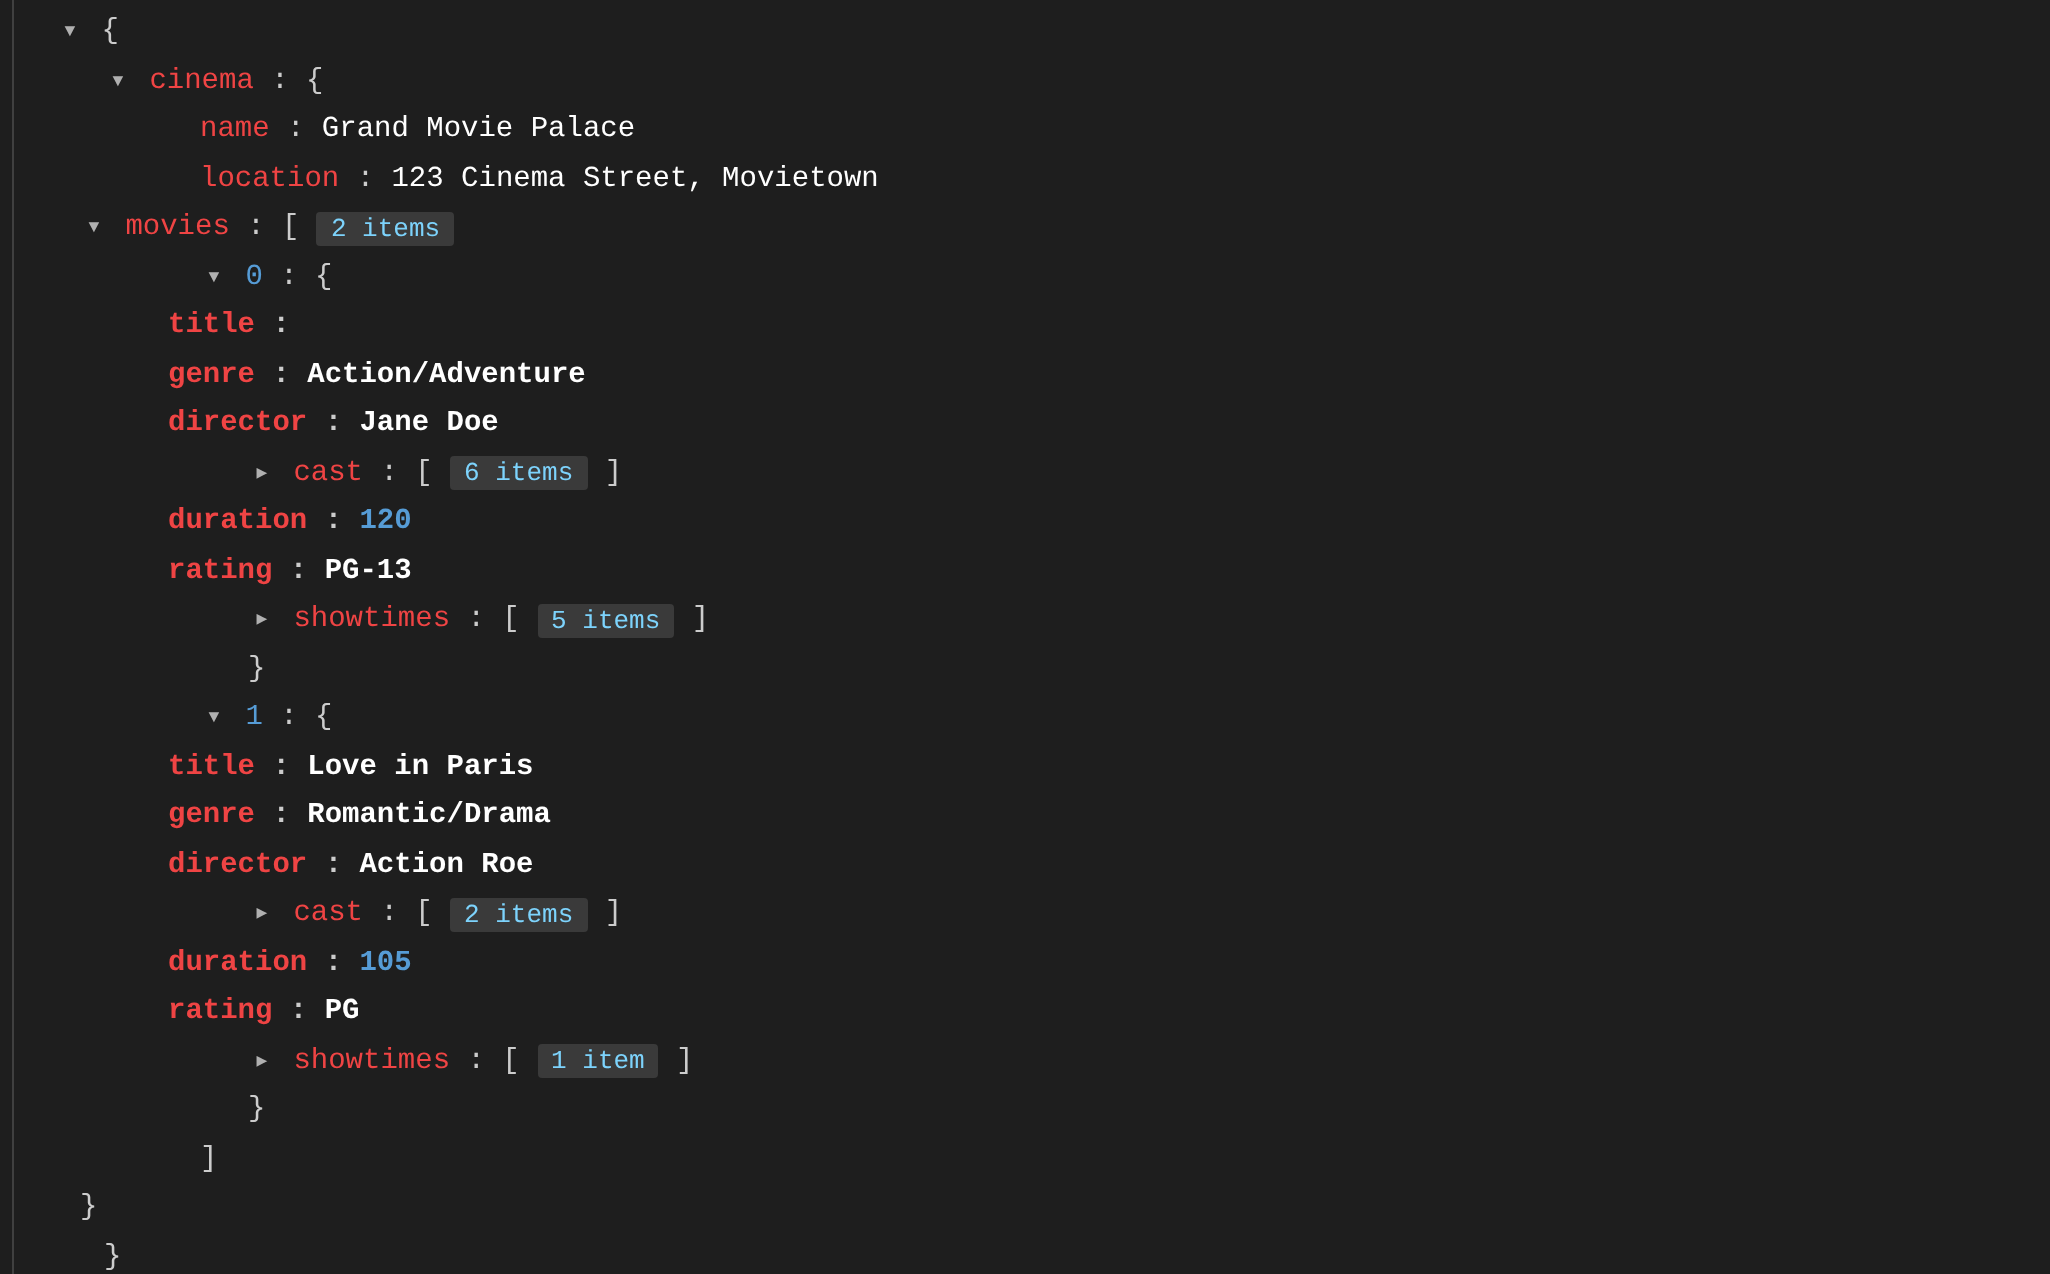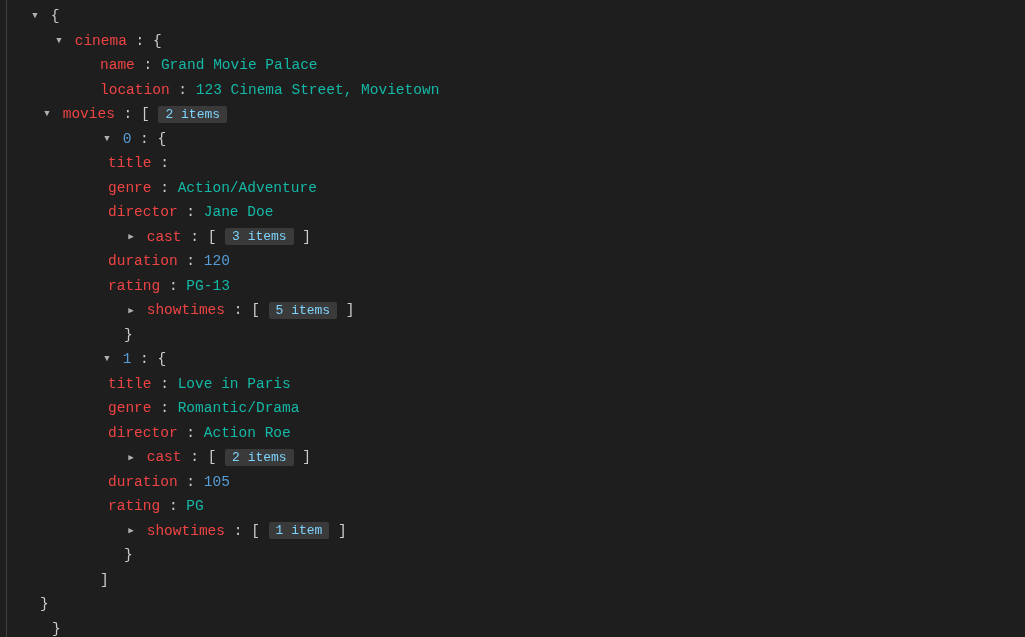--- a/index.html
+++ b/index.html
@@ -39,35 +39,35 @@
       font-size: 9px;
       cursor: pointer;
       user-select: none;
     }
     .toggle-down::before { content: "▼"; }
     .toggle-right::before { content: "▶"; }
     .key { color: #ef4444; }
     .colon { color: #cccccc; }
     .brace { color: #cccccc; }
     .bracket { color: #cccccc; }
-    .str { color: #14b8a6; }
+    .str { color: #ffffff; }
     .kw { color: #569cd6; }
     .badge {
       background: #3a3a3a;
       color: #7dd3fc;
       padding: 1px 7px;
       border-radius: 2px;
       font-size: 13px;
     }
     .indent0 { padding-left: 28px; }
     .indent1 { padding-left: 52px; }
     .indent2 { padding-left: 40px; }
     .indent3 { padding-left: 100px; }
     .indent4 { padding-left: 124px; }
-    .indent5 { padding-left: 108px; }
+    .indent5 { padding-left: 84px; font-weight: bold; }
   </style>
 </head>
 <body>
 
 <div class="tree">
   <div class="gutter-line"></div>
 
   <div class="row indent0">
     <span class="toggle toggle-down"></span>
     <span class="brace"> {</span>
@@ -126,21 +126,21 @@
     <span class="colon"> : </span>
     <span class="str">Jane Doe</span>
   </div>
 
   <div class="row indent4">
     <span class="toggle toggle-right"></span>
     <span> </span>
     <span class="key">cast</span>
     <span class="colon"> : </span>
     <span class="bracket">[ </span>
-    <span class="badge">3 items</span>
+    <span class="badge">6 items</span>
     <span class="bracket"> ]</span>
   </div>
 
   <div class="row indent5">
     <span class="key">duration</span>
     <span class="colon"> : </span>
     <span class="kw">120</span>
   </div>
 
   <div class="row indent5">

